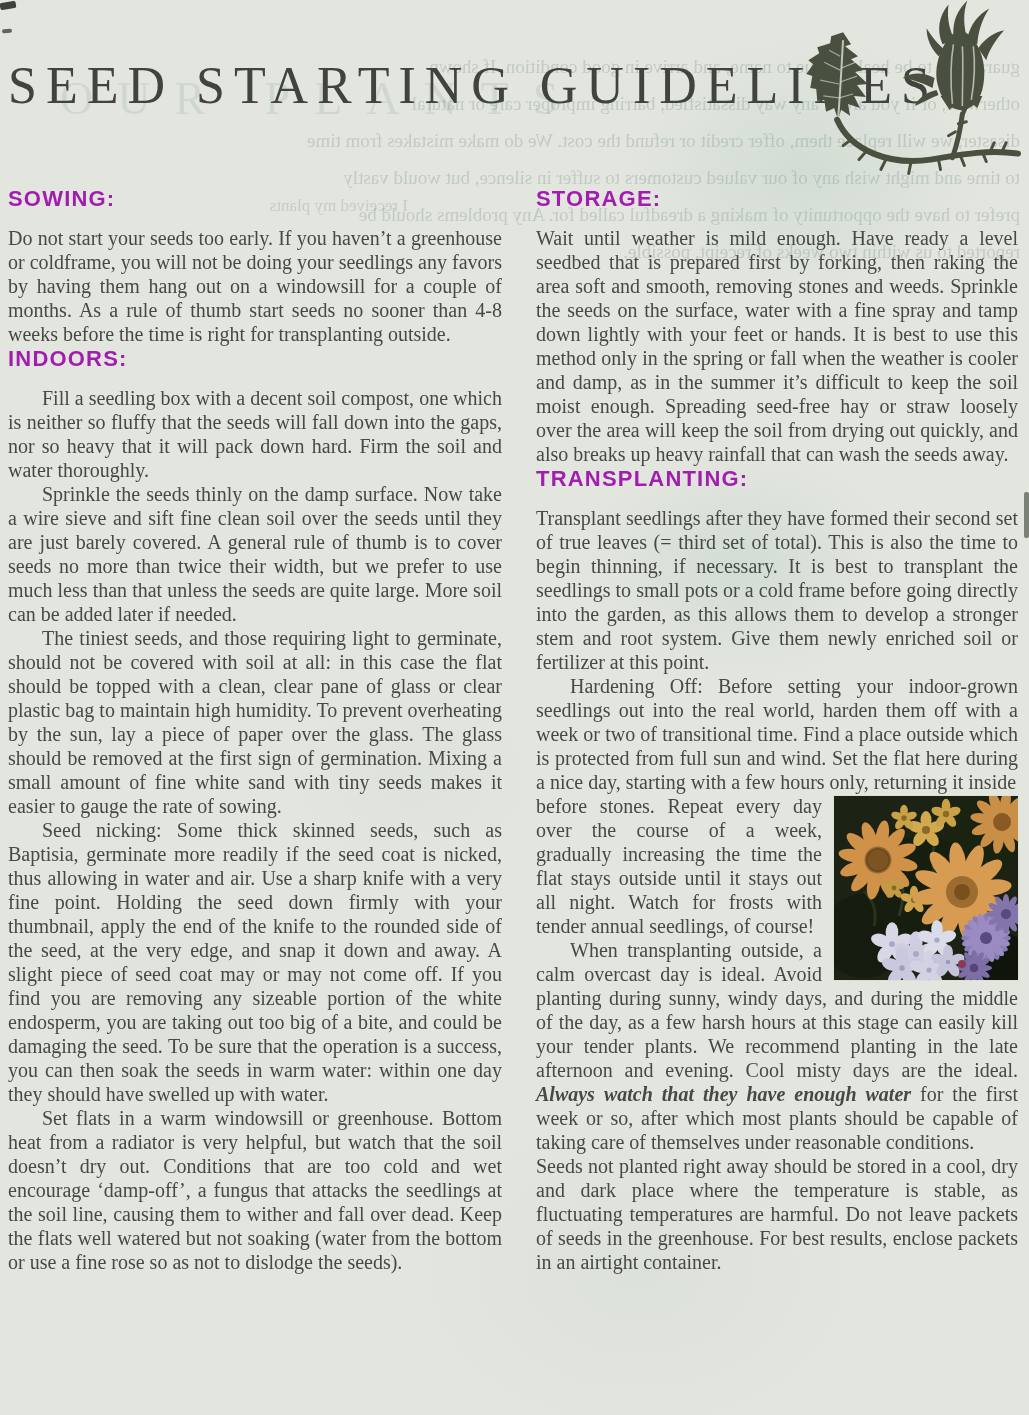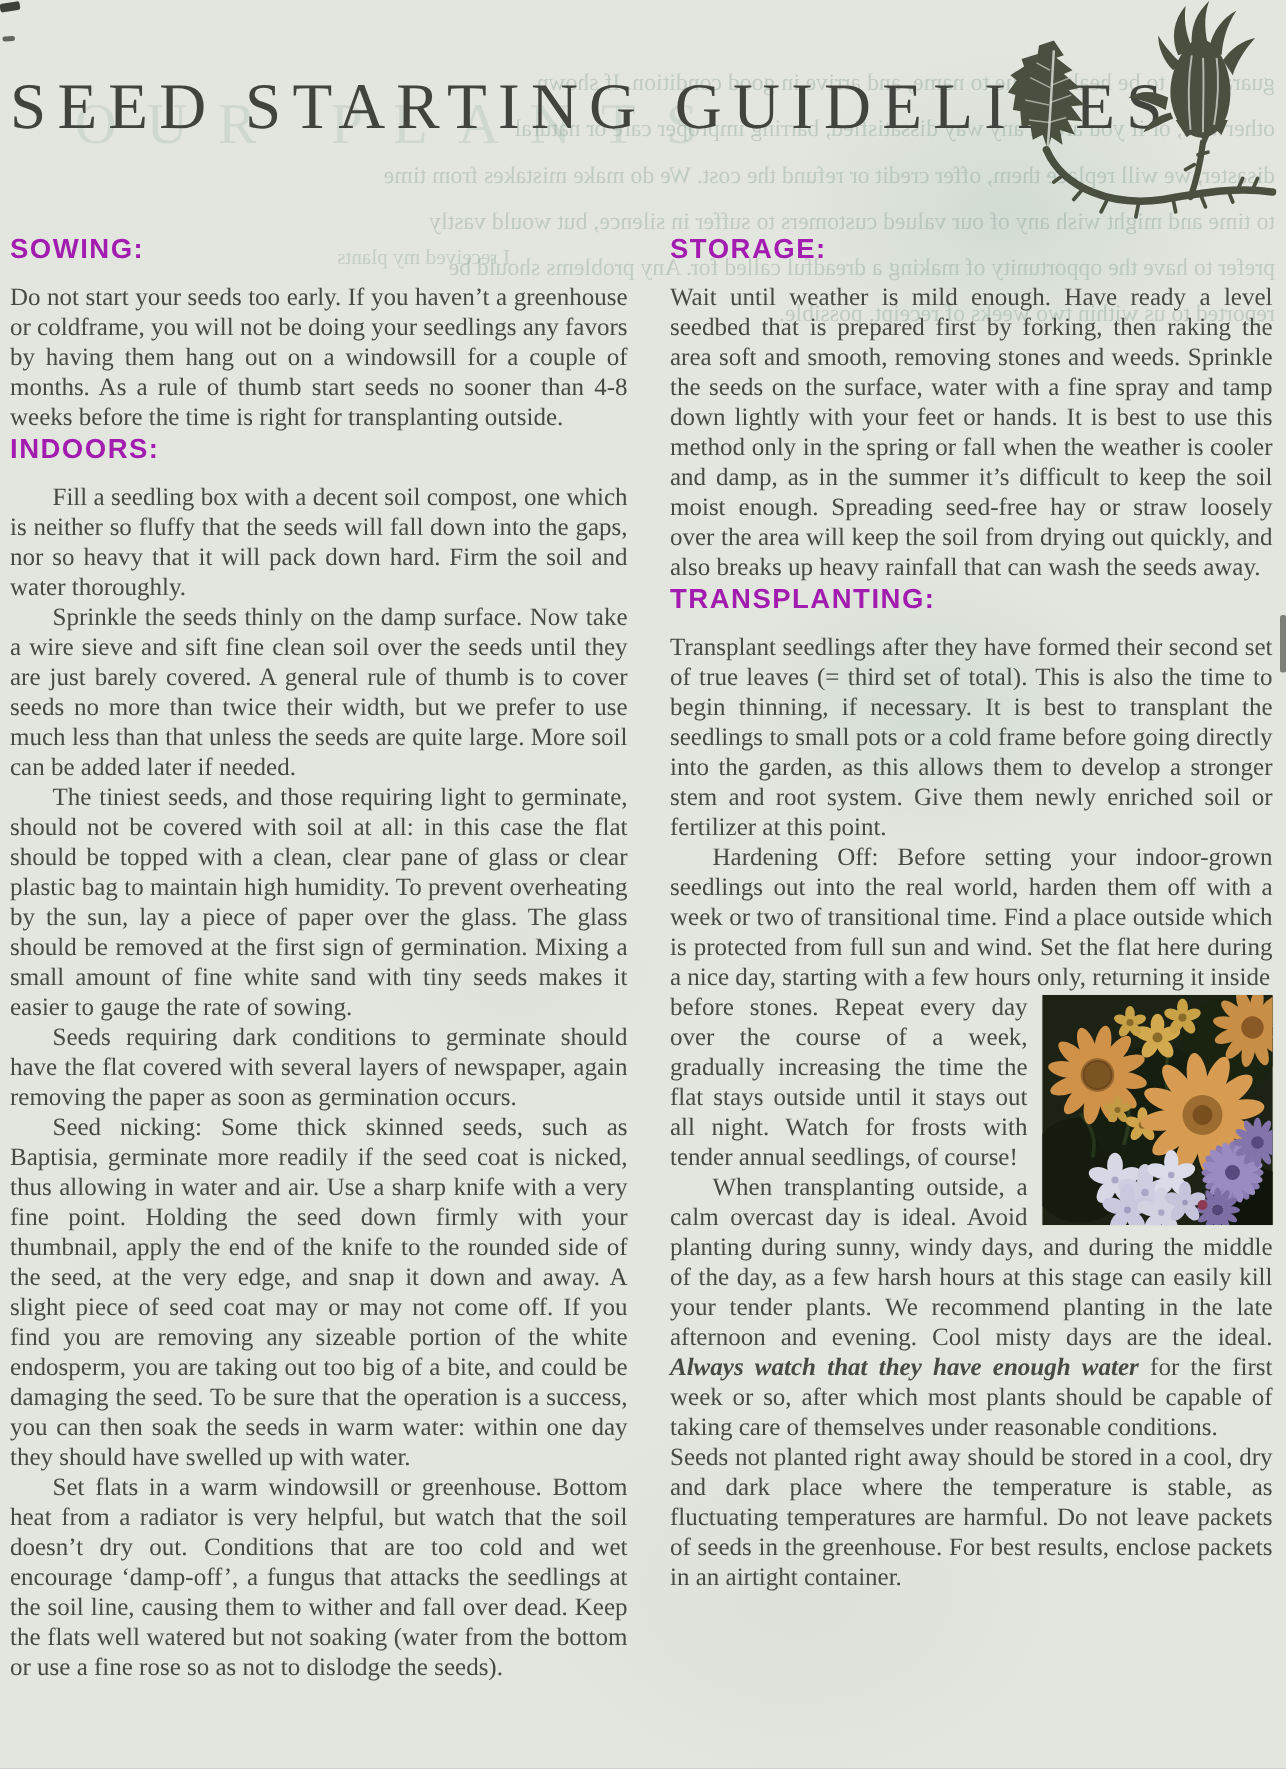--- a/index.html
+++ b/index.html
@@ -121,21 +121,20 @@
   </svg>
 
   <div class="col col-left">
     <h2 class="sect-h">SOWING:</h2>
     <p>Do not start your seeds too early. If you haven’t a greenhouse or coldframe, you will not be doing your seedlings any favors by having them hang out on a windowsill for a couple of months. As a rule of thumb start seeds no sooner than 4-8 weeks before the time is right for transplanting outside.</p>
 
     <h2 class="sect-h mt">INDOORS:</h2>
     <p class="indent">Fill a seedling box with a decent soil compost, one which is neither so fluffy that the seeds will fall down into the gaps, nor so heavy that it will pack down hard. Firm the soil and water thoroughly.</p>
     <p class="indent">Sprinkle the seeds thinly on the damp surface. Now take a wire sieve and sift fine clean soil over the seeds until they are just barely covered. A general rule of thumb is to cover seeds no more than twice their width, but we prefer to use much less than that unless the seeds are quite large. More soil can be added later if needed.</p>
     <p class="indent"><span class="lead">The tiniest seeds, and those requiring light to germinate,</span><span> should not be covered with soil at all: in this case the flat should be topped with a clean, clear pane of glass or clear plastic bag to maintain high humidity. To prevent overheating by the sun, lay a piece of paper over the glass. The glass should be removed at the first sign of germination. Mixing a small amount of fine white sand with tiny seeds makes it easier to gauge the rate of sowing.</span></p>
-    <p class="indent"><span class="lead">Seeds requiring dark conditions</span><span> to germinate should have the flat covered with several layers of newspaper, again removing the paper as soon as germination occurs.</span></p>
     <p class="indent"><span class="lead">Seed nicking:</span><span> Some thick skinned seeds, such as Baptisia, germinate more readily if the seed coat is nicked, thus allowing in water and air. Use a sharp knife with a very fine point. Holding the seed down firmly with your thumbnail, apply the end of the knife to the rounded side of the seed, at the very edge, and snap it down and away. A slight piece of seed coat may or may not come off. If you find you are removing any sizeable portion of the white endosperm, you are taking out too big of a bite, and could be damaging the seed. To be sure that the operation is a success, you can then soak the seeds in warm water: within one day they should have swelled up with water.</span></p>
     <p class="indent">Set flats in a warm windowsill or greenhouse. Bottom heat from a radiator is very helpful, but watch that the soil doesn’t dry out. Conditions that are too cold and wet encourage ‘damp-off’, a fungus that attacks the seedlings at the soil line, causing them to wither and fall over dead. Keep the flats well watered but not soaking (water from the bottom or use a fine rose so as not to dislodge the seeds).</p>
   </div>
 
   <div class="col col-right">
     <h2 class="sect-h">STORAGE:</h2>
     <p>Wait until weather is mild enough. Have ready a level seedbed that is prepared first by forking, then raking the area soft and smooth, removing stones and weeds. Sprinkle the seeds on the surface, water with a fine spray and tamp down lightly with your feet or hands. It is best to use this method only in the spring or fall when the weather is cooler and damp, as in the summer it’s difficult to keep the soil moist enough. Spreading seed-free hay or straw loosely over the area will keep the soil from drying out quickly, and also breaks up heavy rainfall that can wash the seeds away.</p>
 
     <h2 class="sect-h mt">TRANSPLANTING:</h2>
     <p>Transplant seedlings after they have formed their second set of true leaves (= third set of total). This is also the time to begin thinning, if necessary. It is best to transplant the seedlings to small pots or a cold frame before going directly into the garden, as this allows them to develop a stronger stem and root system. Give them newly enriched soil or fertilizer at this point.</p>

